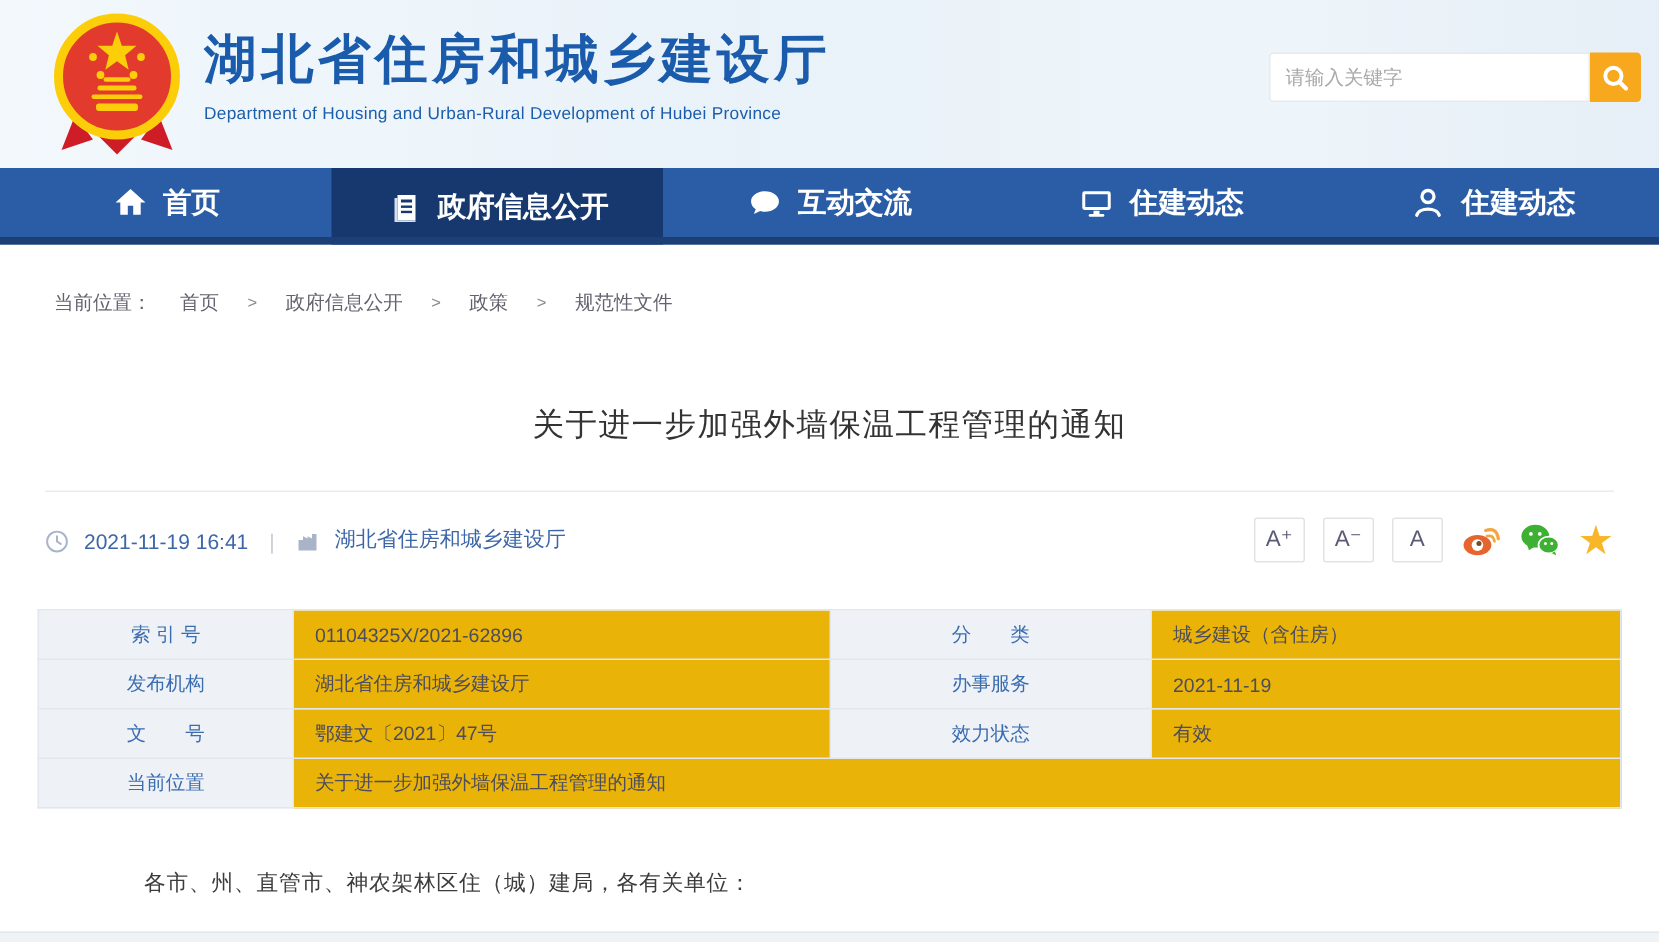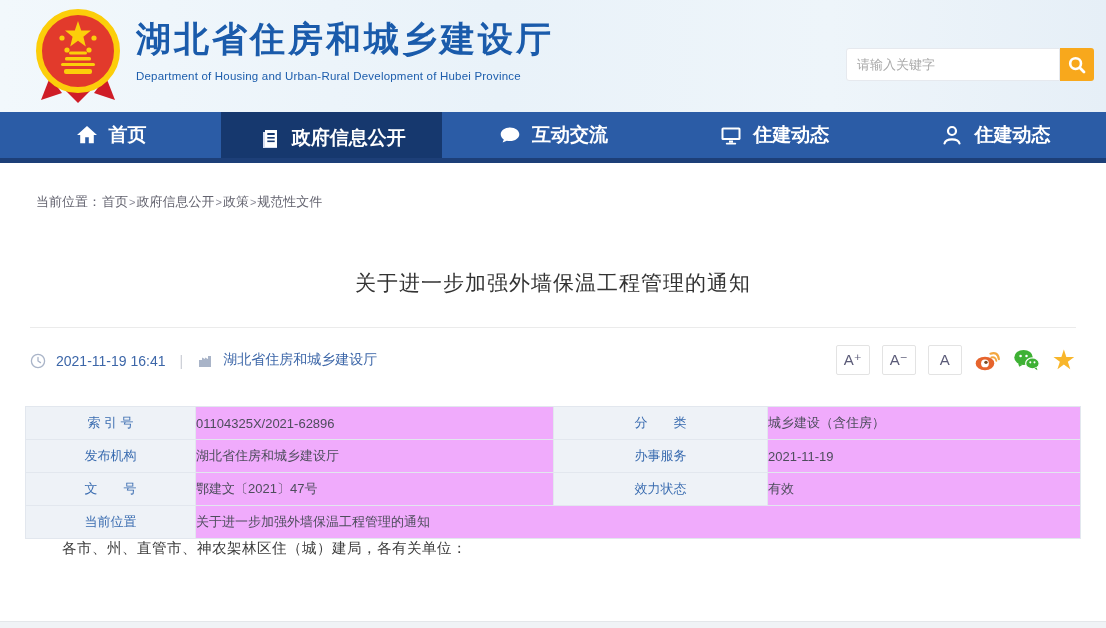--- a/index.html
+++ b/index.html
@@ -6,62 +6,62 @@
   html,body { width:1106px; height:628px; overflow:hidden; background:#fff;
               font-family:"Liberation Sans","DejaVu Sans",sans-serif; }
 
   
   .header { position:relative; height:112px;
             background:linear-gradient(90deg,#f2f8fc 0%,#e9f2f9 45%,#eef5fa 75%,#e6eff7 100%); }
   .logo { position:absolute; left:34px; top:7px; width:88px; height:98px; }
   .titles { position:absolute; left:136px; top:16px; }
   .site-title { font-size:35px; font-weight:bold; color:#1a5bab; letter-spacing:3px; }
   .site-subtitle { font-size:11.5px; color:#1c5dac; margin-top:7px; letter-spacing:.2px; }
-  .search-box { position:absolute; right:12px; top:48px; display:flex; align-items:center; }
+  .search-box { position:absolute; right:12px; top:35px; display:flex; align-items:center; }
   .search-input { width:214px; height:33px; border:1px solid #e6e9ee; border-radius:3px 0 0 3px;
                   background:#fff; padding:0 10px; font-size:13px; color:#333; outline:none; }
   .search-input::placeholder { color:#a9a9a9; }
   .search-btn { width:34px; height:33px; border:none; background:#f8a81c; border-radius:0 3px 3px 0;
                 display:flex; align-items:center; justify-content:center; cursor:pointer; }
 
   
   .nav { height:51px; background:#2b5ca6; display:flex; position:relative; }
   .nav:after { content:""; position:absolute; left:0; right:0; bottom:0; height:5px; background:#1d3f78; }
   .nav-item { flex:1; display:flex; align-items:center; justify-content:center; gap:10px;
               color:#fff; font-size:19px; font-weight:bold; cursor:pointer; height:46px; }
   .nav-item.active { background:#16386e; height:51px; }
   .nav-icon { width:24px; height:24px; display:inline-flex; }
 
   
-  .breadcrumb { padding:30px 0 0 36px; font-size:13px; color:#63636f; display:flex; gap:1px; align-items:center; }
+  .breadcrumb { padding:30px 0 0 36px; font-size:13px; color:#63636f; display:flex; gap:19px; align-items:center; }
   .breadcrumb .crumb { color:#63636f; cursor:pointer; }
   .breadcrumb .sep { color:#8a8a96; font-size:11px; }
 
   
   .article-title { margin-top:58px; text-align:center; font-size:21px; color:#333; letter-spacing:1px; }
   .title-rule { margin:30px 30px 0 30px; border-top:1px solid #ebebeb; }
   .meta-row { margin:0 30px; height:64px; display:flex; align-items:center; justify-content:space-between; }
   .meta-left { display:flex; align-items:flex-end; gap:10px; font-size:14px; color:#3c66a8; }
   .meta-left .pipe { color:#c9ccd4; margin:0 4px; }
   .meta-right { display:flex; align-items:center; gap:12px; }
   .font-btn { width:34px; height:30px; background:#fff; border:1px solid #e3e3e3; border-radius:2px;
               font-size:15px; color:#5b5b78; cursor:pointer; line-height:28px; text-align:center; }
   .share-icon { width:27px; height:26px; cursor:pointer; display:inline-flex; }
   .star-glyph { font-size:27px; line-height:26px; color:#f8b62b; cursor:pointer; }
 
   
   .meta-table { margin:14px auto 0 auto; width:1056px; border-collapse:collapse; font-size:13px; }
   .meta-table td { border:1px solid #e2e7ee; height:33px; }
   .meta-table td.lbl { width:170px; background:#eef2f7; color:#3a6cb0; text-align:center; }
   .meta-table td.lbl.l2 { width:214px;margin-top:45px; }
-  .meta-table td.val { background:#f0abfc; color:#4d4d5c; }
+  .meta-table td.val { background:#eab308; color:#4d4d5c; padding-left:14px; }
   .meta-table td.val.v1 { width:358px; }
 
   
-  .body-line { padding-left:62px; font-size:14.5px; color:#3c3c3c; letter-spacing:.5px; }
+  .body-line { margin-top:40px; padding-left:96px; font-size:14.5px; color:#3c3c3c; letter-spacing:.5px; }
 
   .bottom-strip { position:absolute; left:0; bottom:0; width:1106px; height:7px;
                   background:#f0f3f6; border-top:1px solid #e4e7ea; }
 </style>
 </head>
 <body>
 
 <div class="header">
   <svg class="logo" viewBox="0 0 88 98">
     <path d="M16 70 L7 93 L28 86 Z" fill="#cf1d27"></path>

